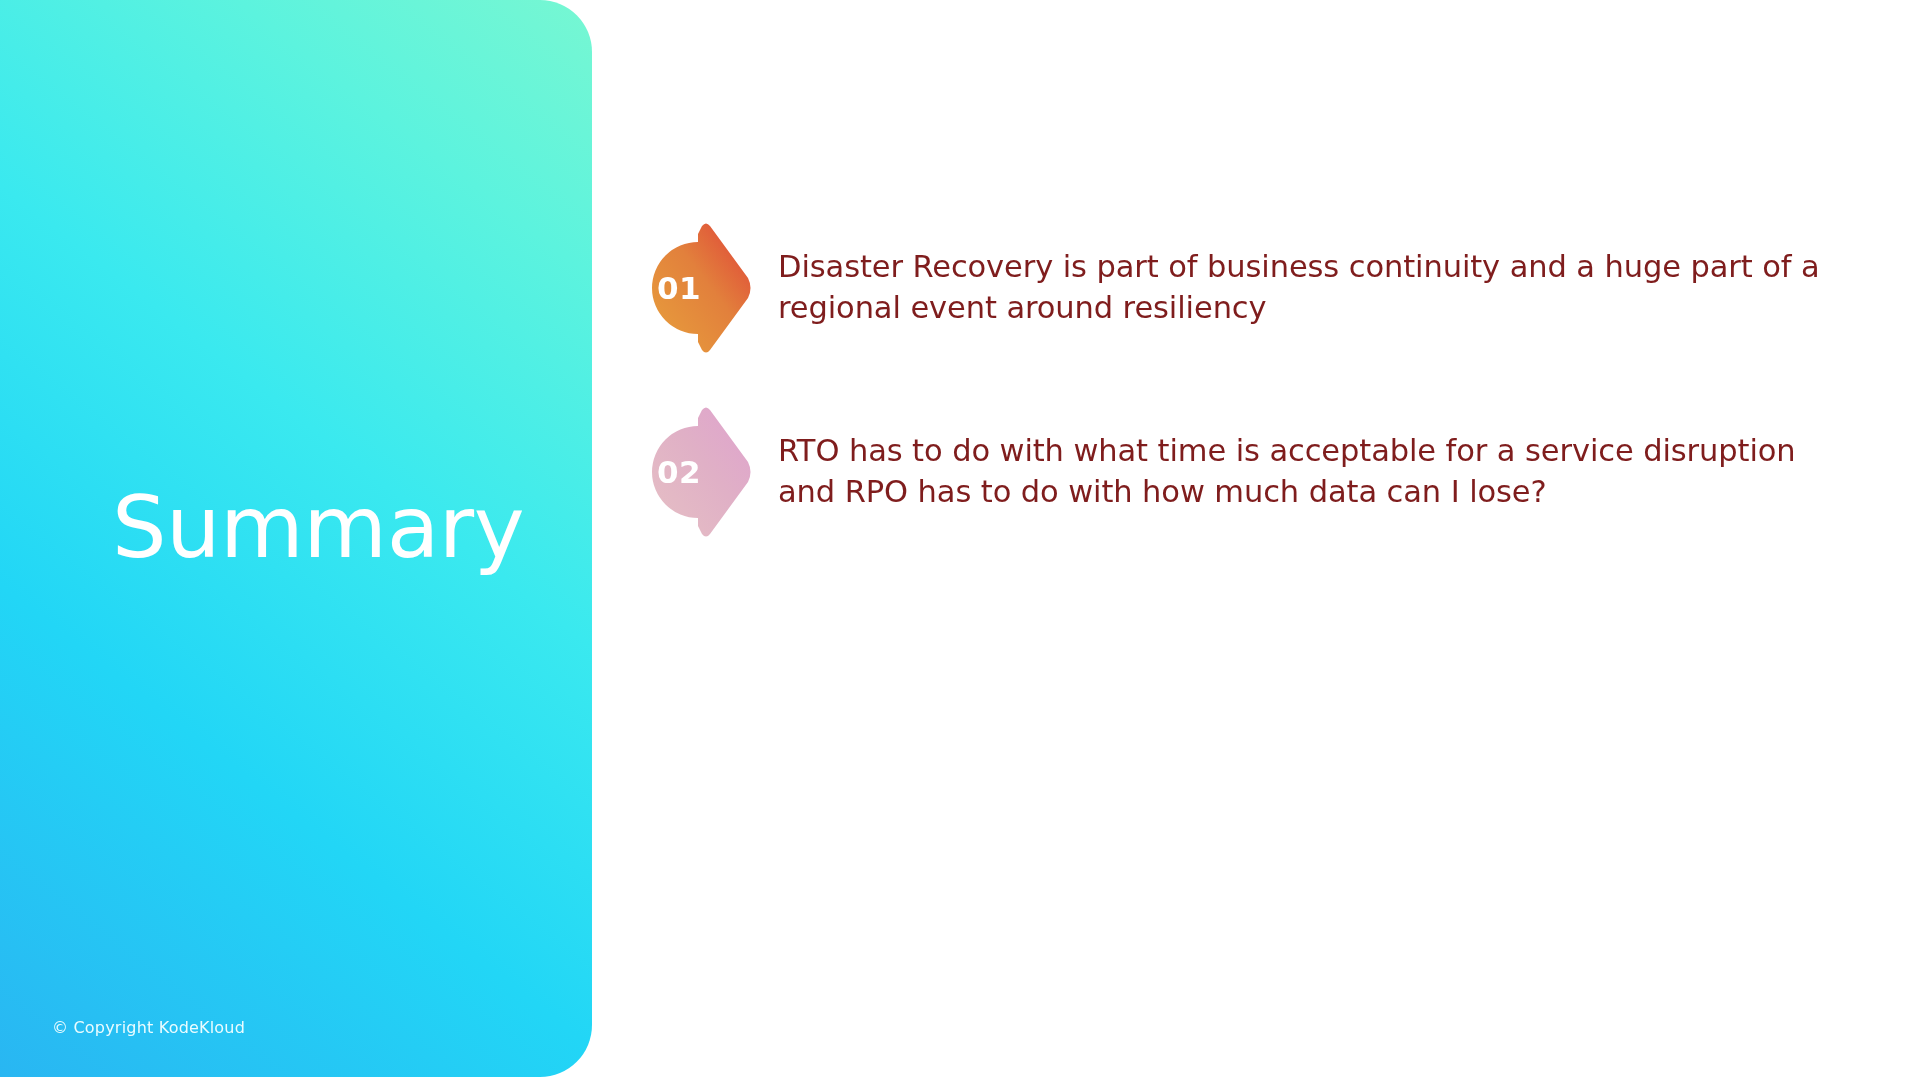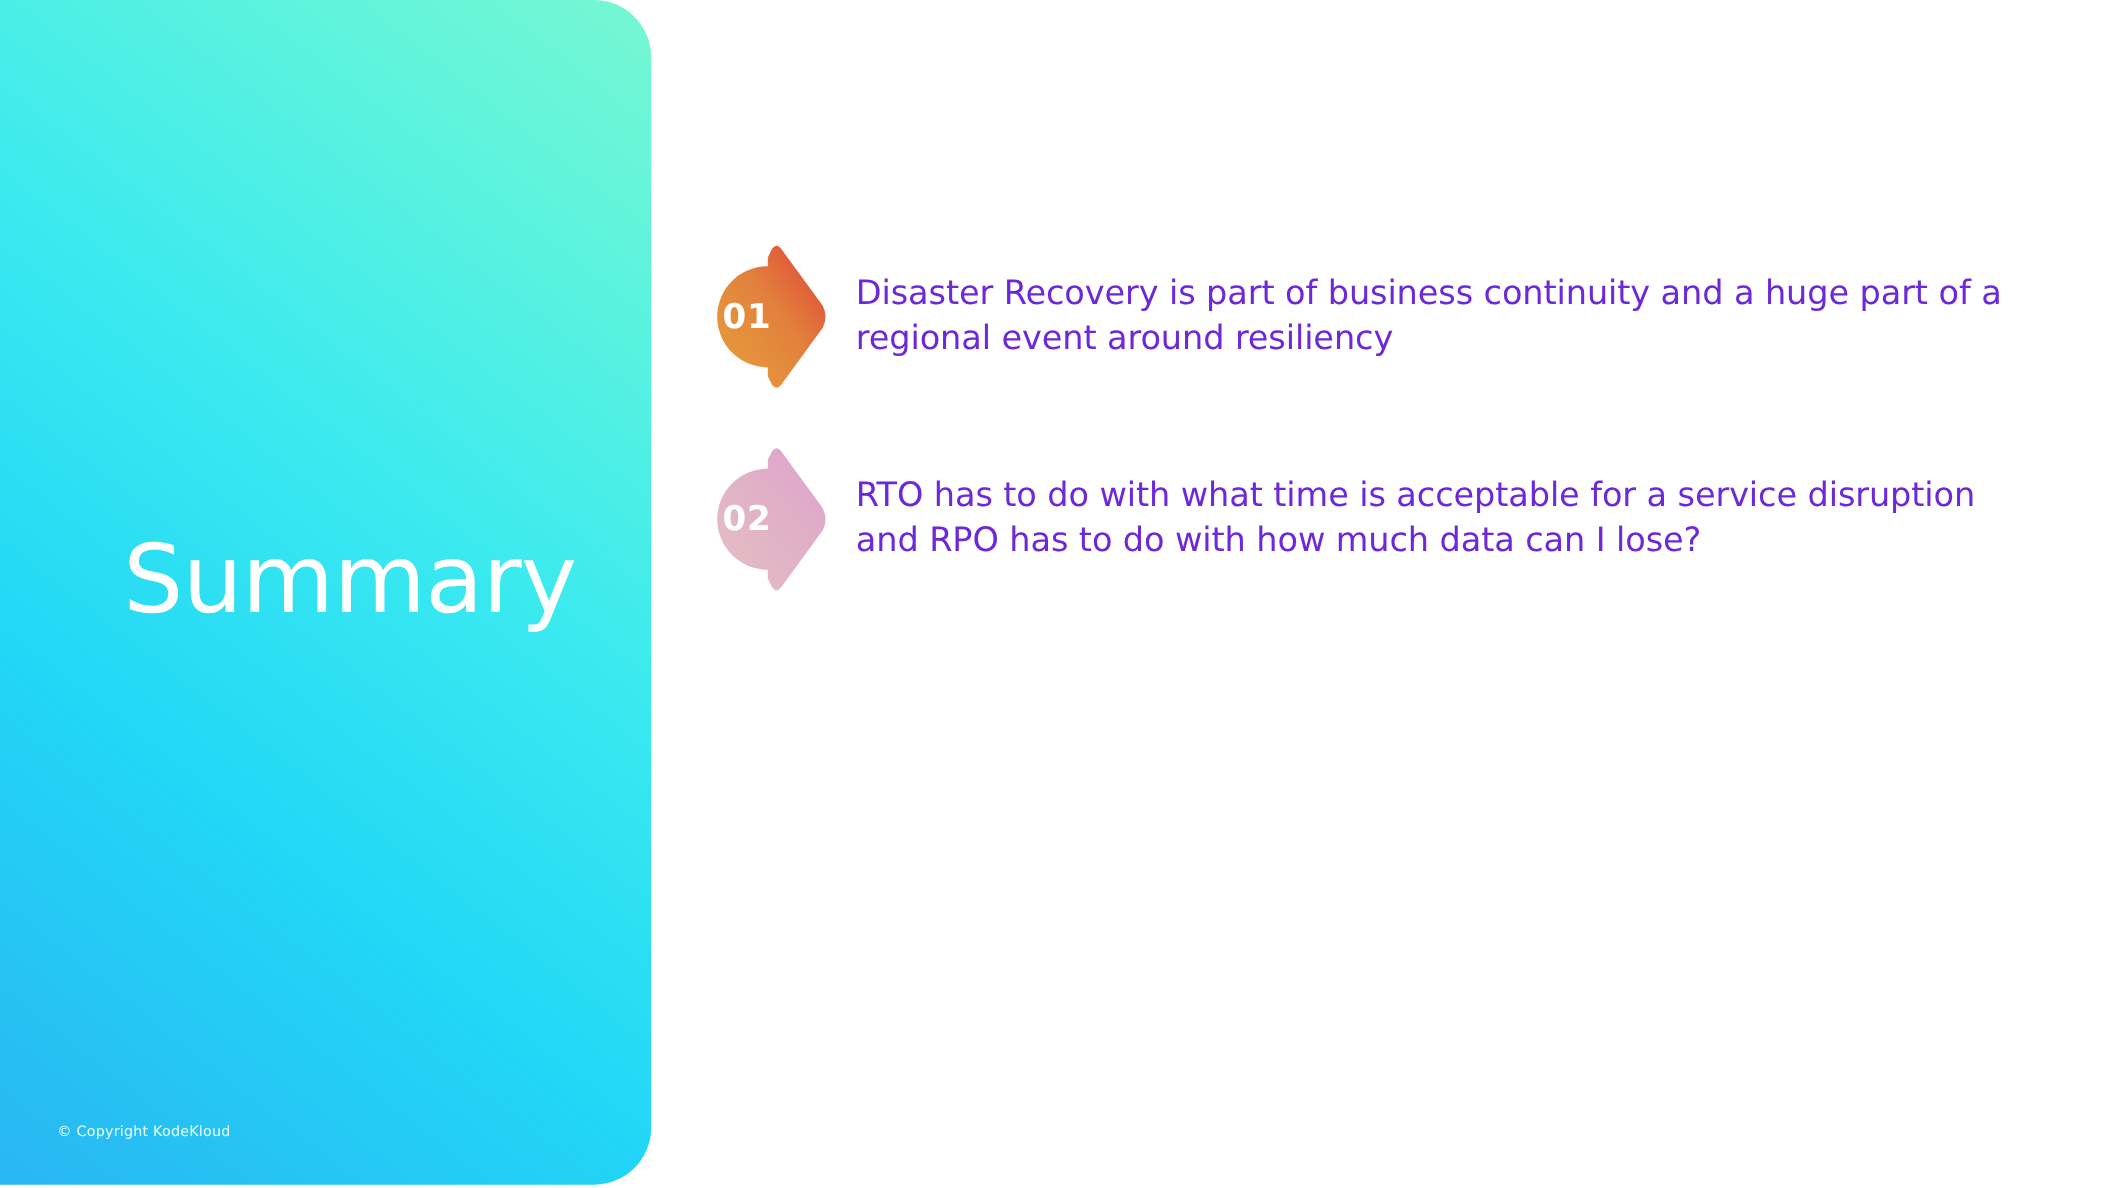--- a/index.html
+++ b/index.html
@@ -43,21 +43,21 @@
     font-weight: 400;
     color: #ffffff;
     letter-spacing: -0.5px;
     white-space: nowrap;
   }
 
   .copyright {
     position: absolute;
     left: 52px;
     bottom: 40px;
-    font-size: 13px;
+    font-size: 16px;
     color: #eafcff;
     font-weight: 400;
     letter-spacing: 0.2px;
     white-space: nowrap;
   }
 
   
   .content {
     position: absolute;
     left: 640px;
@@ -103,21 +103,21 @@
     font-weight: 700;
     color: #ffffff;
     letter-spacing: 0.5px;
     z-index: 2;
   }
 
   
   .point-text {
     font-size: 30.5px;
     line-height: 1.33;
-    color: #6d28d9;
+    color: #7f1d1d;
     font-weight: 400;
     max-width: 1130px;
     letter-spacing: -0.1px;
   }
   .point-row.indent .point-text { padding-left: 6px; }
 </style>
 </head>
 <body>
 
 <div class="slide">

